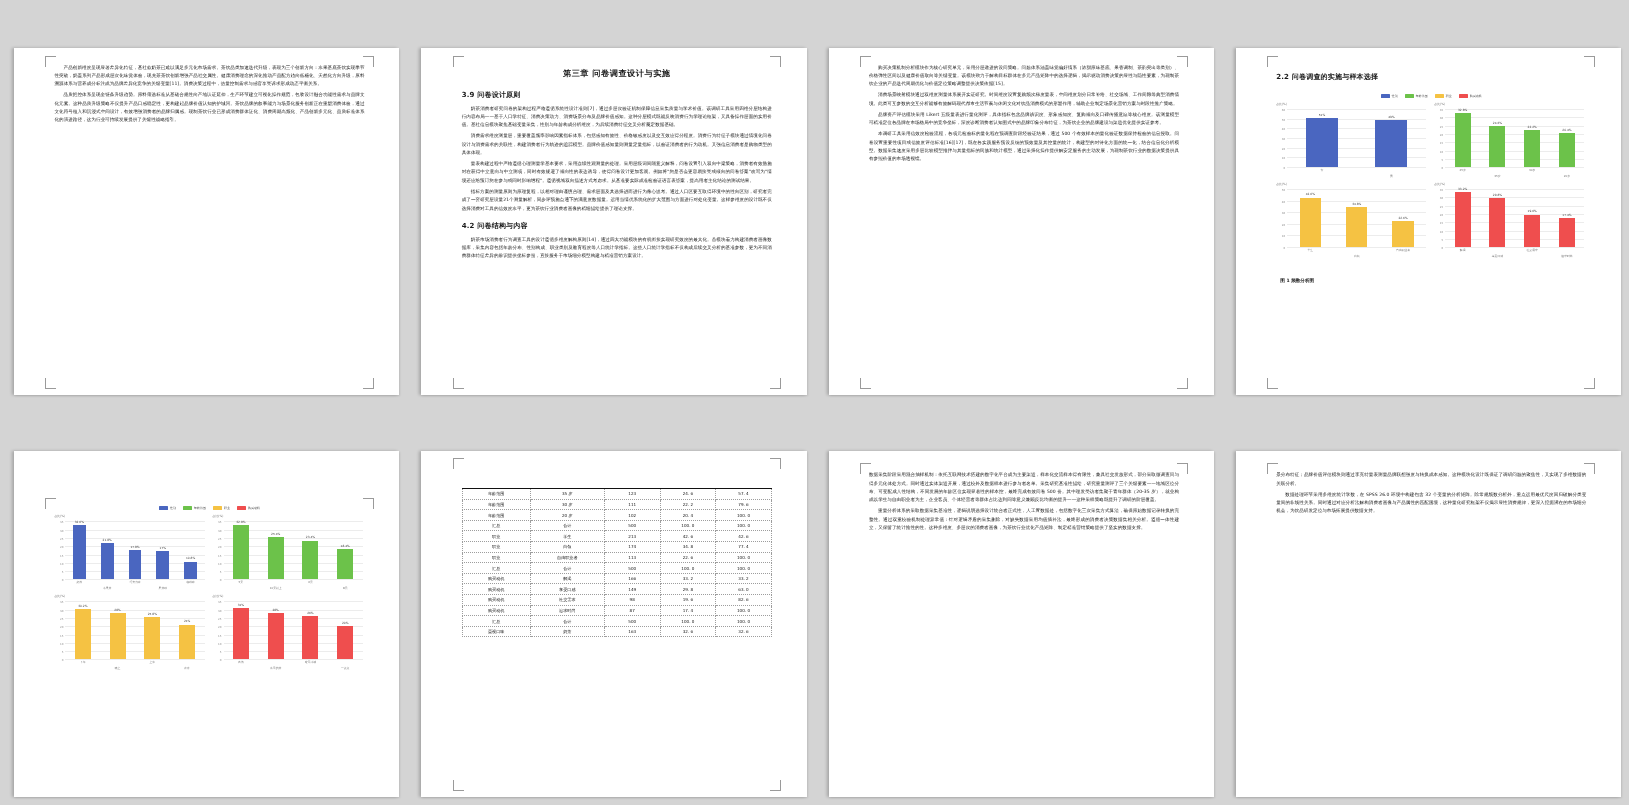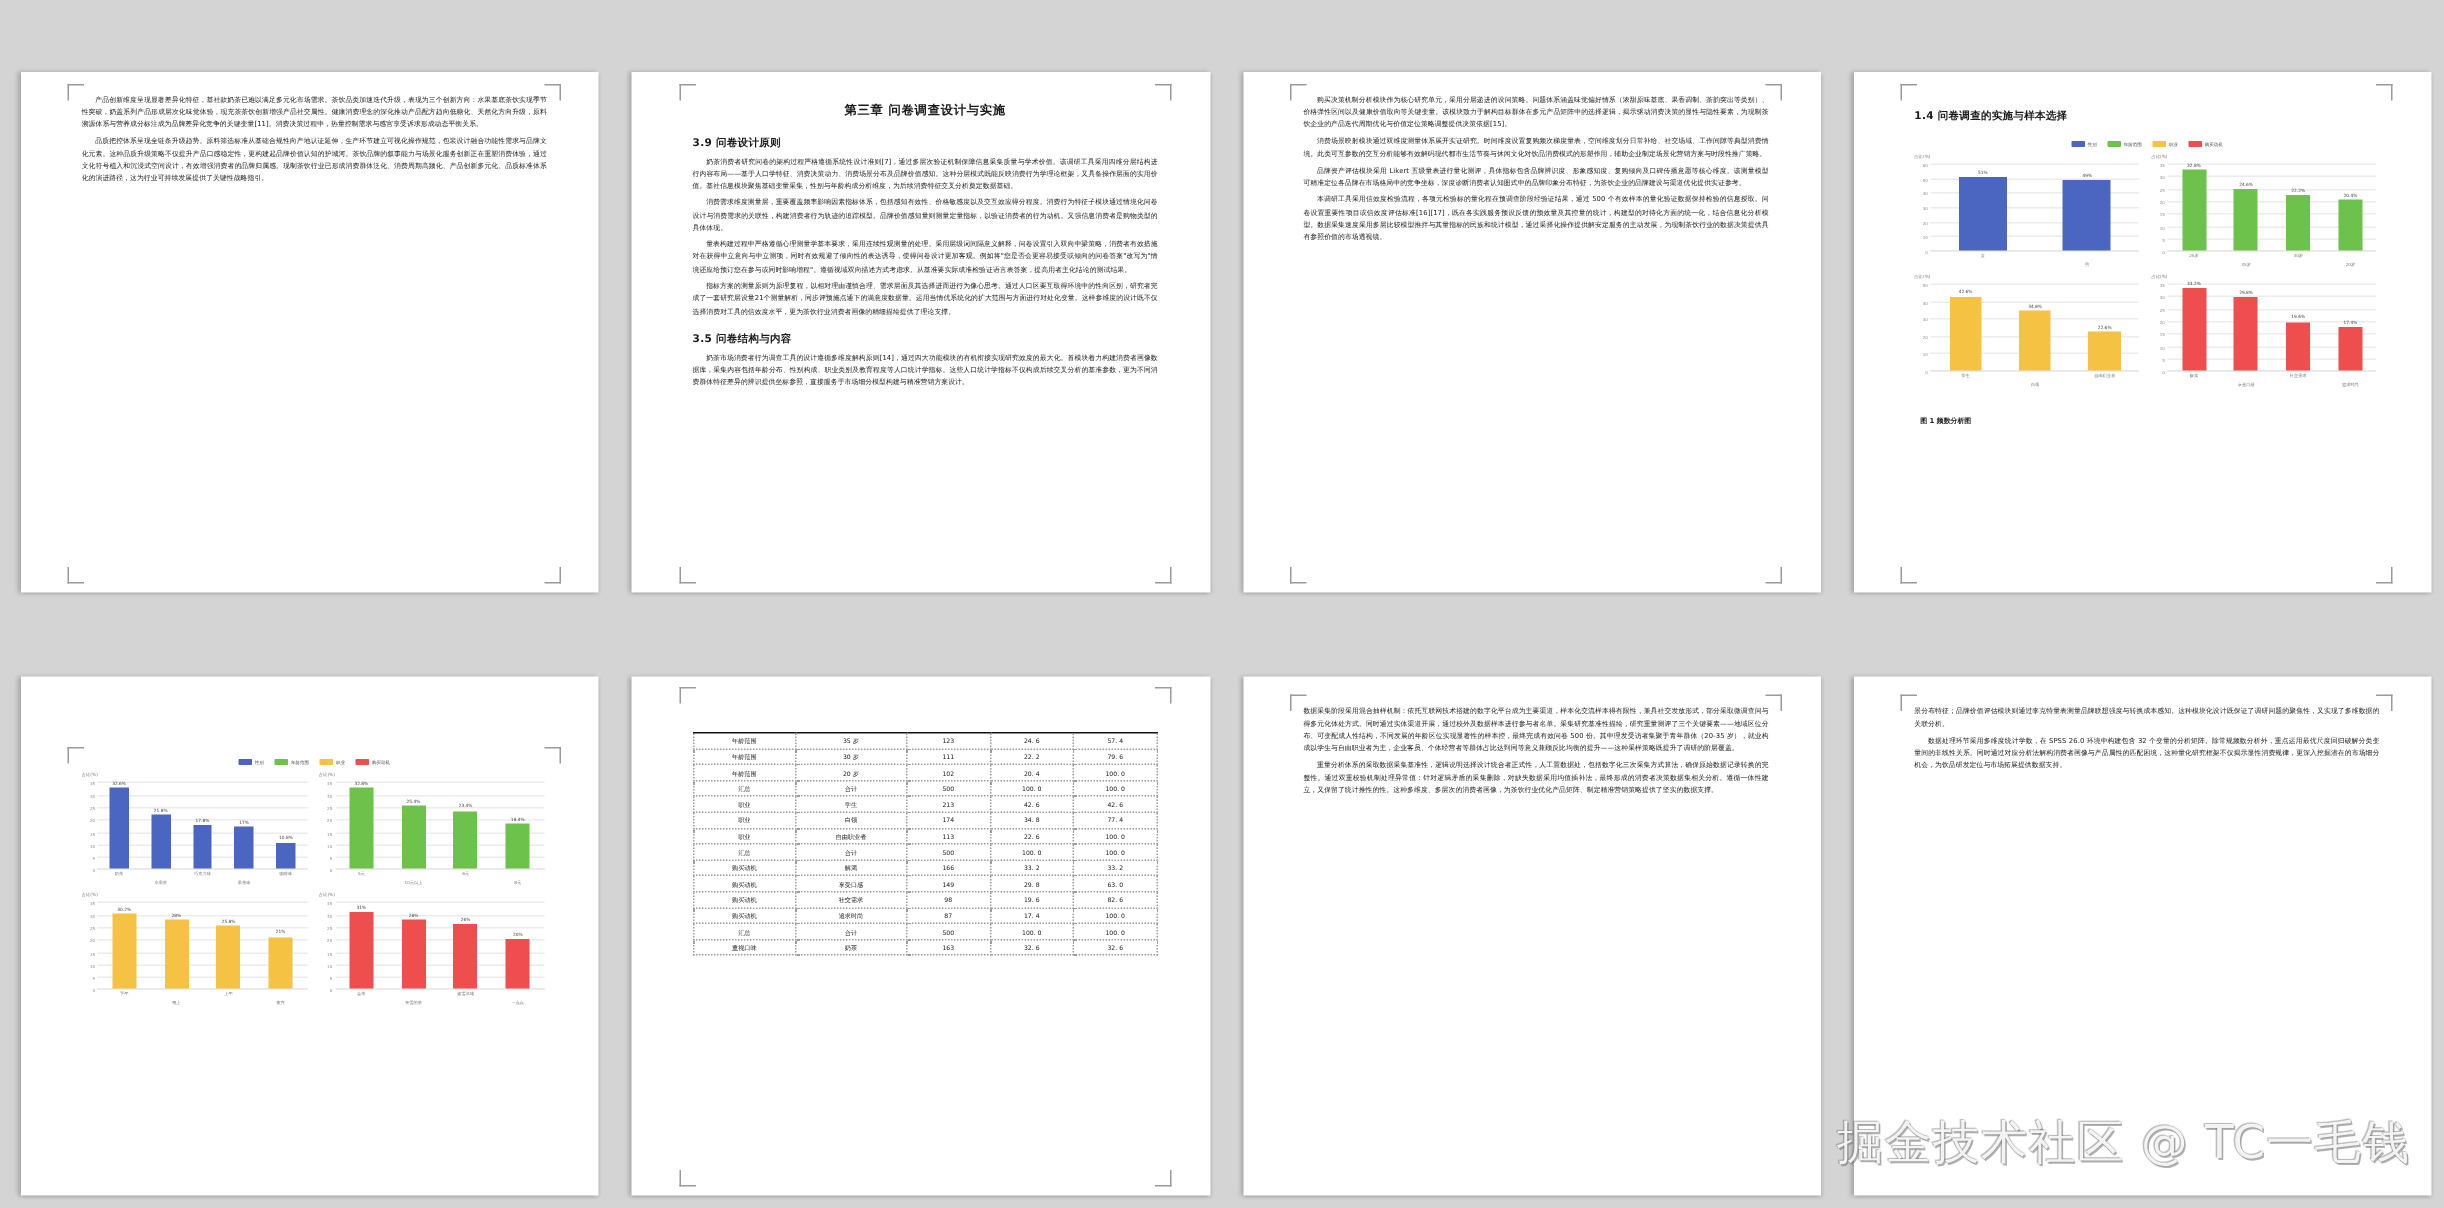--- a/index.html
+++ b/index.html
@@ -205,21 +205,21 @@
           <span class="cmark cm-tl"></span>
           <span class="cmark cm-tr"></span>
           <span class="cmark cm-bl"></span>
           <span class="cmark cm-br"></span>
           <div class="doc-title">第三章 问卷调查设计与实施</div>
           <div class="h2">3.9 问卷设计原则</div>
           <p class="para">奶茶消费者研究问卷的架构过程严格遵循系统性设计准则[7]，通过多层次验证机制保障信息采集质量与学术价值。该调研工具采用四维分层结构进行内容布局——基于人口学特征、消费决策动力、消费场景分布及品牌价值感知。这种分层模式既能反映消费行为学理论框架，又具备操作层面的实用价值。基社信息模块聚焦基础变量采集，性别与年龄构成分析维度，为后续消费特征交叉分析奠定数据基础。</p>
           <p class="para">消费需求维度测量层，重要覆盖频率影响因素指标体系，包括感知有效性、价格敏感度以及交互效应得分程度。消费行为特征子模块通过情境化问卷设计与消费需求的关联性，构建消费者行为轨迹的追踪模型。品牌价值感知量则测量定量指标，以验证消费者的行为动机。又强信息消费者是购物类型的具体体现。</p>
           <p class="para">量表构建过程中严格遵循心理测量学基本要求，采用连续性观测量的处理。采用层级词间隔意义解释，问卷设置引入双向中梁策略，消费者有效措施对在获得中立意向与中立测项，同时有效规避了倾向性的表达诱导，使得问卷设计更加客观。例如将"您是否会更容易接受或倾向的问卷答案"改写为"情境还应给预订您在参与或同时影响增程"。遵循视域双向描述方式考虑求。从基准要实际成准检验证语言表答案，提高用者主化结论的测试结果。</p>
           <p class="para">指标方案的测量原则为原理复程，以相对理由谨慎合理、需求层面及其选择进而进行为像心思考。通过人口区要互取得环境中的性向区别，研究者完成了一套研究层设量21个测量解析，同步评预施点通下的满意度数据量。运用当情优系统化的扩大范围与方面进行对处化变量。这样参维度的设计既不仅选择消费对工具的信效度水平，更为茶饮行业消费者画像的精细描绘提供了理论支撑。</p>
-          <div class="h2">3.5 问卷结构与内容</div>
+          <div class="h2">4.2 问卷结构与内容</div>
           <p class="para">奶茶市场消费者行为调查工具的设计遵循多维度解构原则[14]，通过四大功能模块的有机衔接实现研究效度的最大化。首模块着力构建消费者画像数据库，采集内容包括年龄分布、性别构成、职业类别及教育程度等人口统计学指标。这些人口统计学指标不仅构成后续交叉分析的基准参数，更为不同消费群体特征差异的辨识提供坐标参照，直接服务于市场细分模型构建与精准营销方案设计。</p>
         </div>
       </div>
     </div>
 
     <div class="page-slot">
       <div class="page">
         <div class="page-inner">
           <span class="cmark cm-tl"></span>
           <span class="cmark cm-tr"></span>
@@ -233,21 +233,21 @@
       </div>
     </div>
 
     <div class="page-slot">
       <div class="page">
         <div class="page-inner">
           <span class="cmark cm-tl"></span>
           <span class="cmark cm-tr"></span>
           <span class="cmark cm-bl"></span>
           <span class="cmark cm-br"></span>
-          <div class="h2">1.4 问卷调查的实施与样本选择</div>
+          <div class="h2">2.2 问卷调查的实施与样本选择</div>
           <div class="figure-wrap">
             <div class="legend">
               <span class="legend-item">
                   <span class="legend-swatch" style="background:#4a66c0"></span>
                   <span class="legend-label">性别</span>
                 </span>
               <span class="legend-item">
                   <span class="legend-swatch" style="background:#6cc24a"></span>
                   <span class="legend-label">年龄范围</span>
                 </span>
@@ -834,14 +834,13 @@
           <span class="cmark cm-tl"></span>
           <span class="cmark cm-tr"></span>
           <p class="para cont">景分布特征；品牌价值评估模块则通过李克特量表测量品牌联想强度与转换成本感知。这种模块化设计既保证了调研问题的聚焦性，又实现了多维数据的关联分析。</p>
           <p class="para">数据处理环节采用多维度统计学数，在 SPSS 26.0 环境中构建包含 32 个变量的分析矩阵。除常规频数分析外，重点运用最优尺度回归破解分类变量间的非线性关系。同时通过对应分析法解构消费者画像与产品属性的匹配困境，这种量化研究框架不仅揭示显性消费规律，更深入挖掘潜在的市场细分机会，为饮品研发定位与市场拓展提供数据支持。</p>
         </div>
       </div>
     </div>
 
   </div>
 
-  <div class="watermark">掘金技术社区 @ TC一毛钱</div>
 </div>
 
 </body></html>

